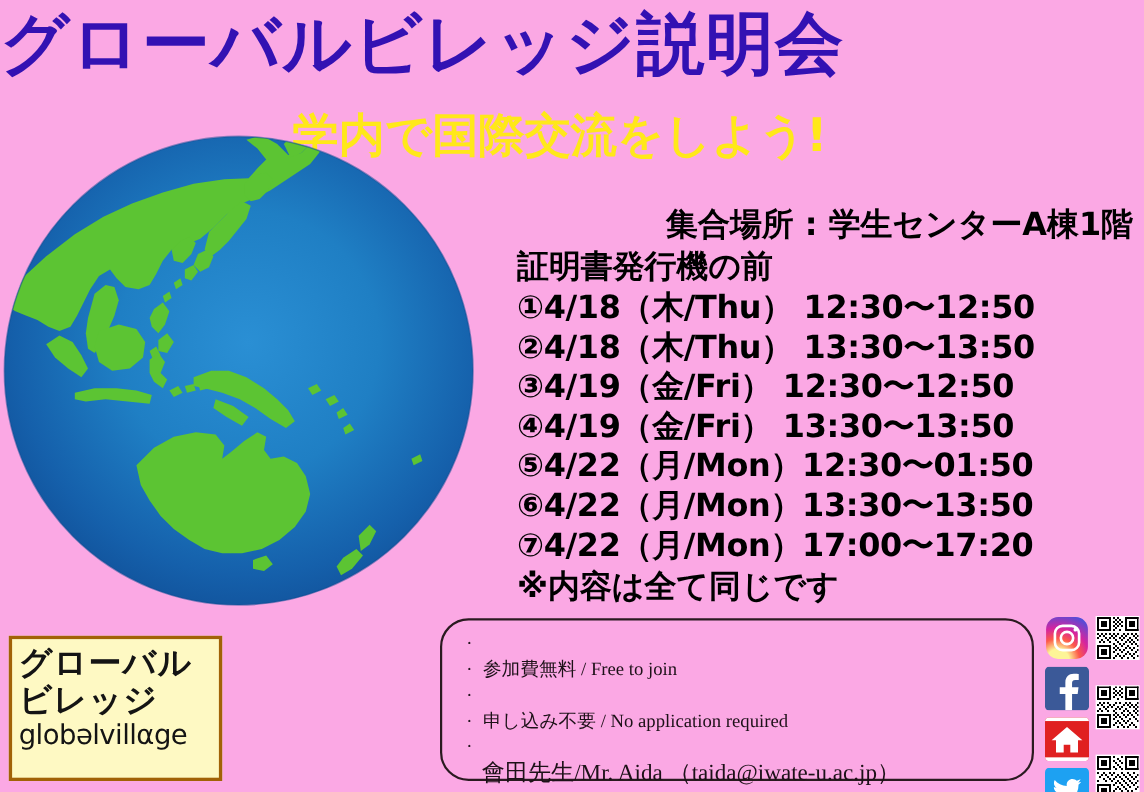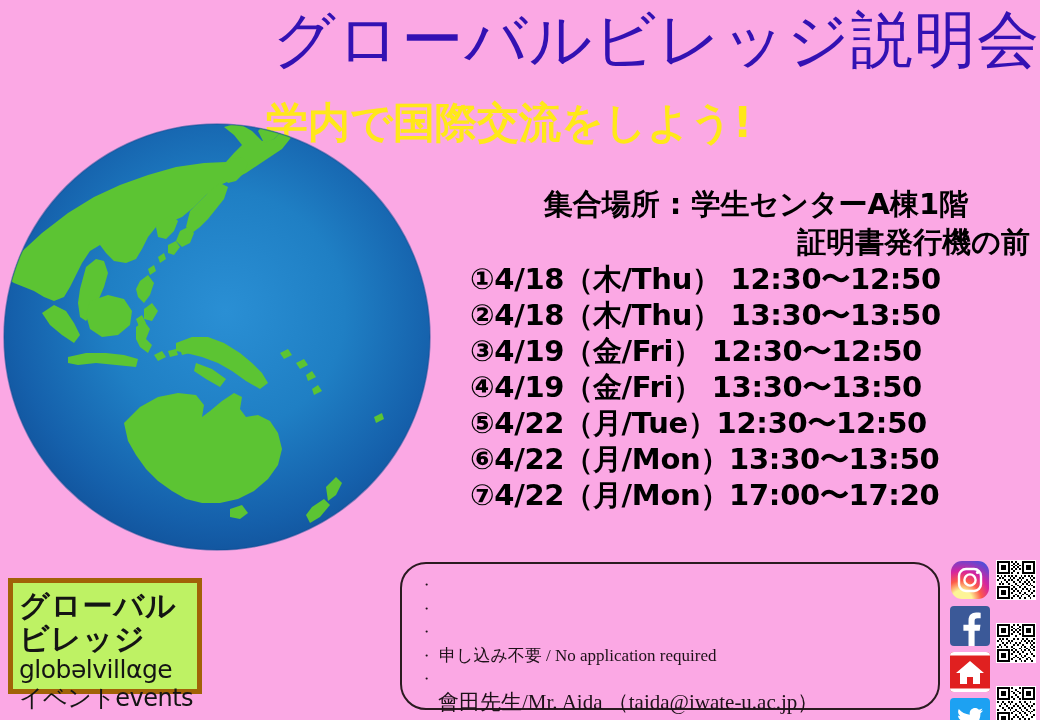--- a/index.html
+++ b/index.html
@@ -7,23 +7,23 @@
     width:1040px;height:720px;overflow:hidden;
     background:#fba8e4;
     font-family:"Liberation Sans","DejaVu Sans",sans-serif;
     position:relative;
   }
   #page{position:absolute;inset:0;}
 
   
   .title{
     position:absolute;left:0;top:4px;width:1040px;
-    text-align:right;
+    text-align:left;
     font-size:62px;line-height:72px;
-    font-weight:normal;
+    font-weight:bold;
     color:#3311b3;
     letter-spacing:1px;
     white-space:nowrap;
     font-family:"DejaVu Sans","Liberation Sans",sans-serif;
   }
   .subtitle{
     position:absolute;left:0;top:98px;width:1040px;
     text-align:center;padding-right:22px;box-sizing:border-box;
     font-size:42px;line-height:50px;font-weight:bold;
     color:#ffe819;
@@ -36,23 +36,23 @@
   .globe-wrap svg{display:block;width:100%;height:100%;}
 
   
   .schedule{
     position:absolute;left:470px;top:185px;width:560px;
     color:#000;
     font-family:"DejaVu Sans","Liberation Sans",sans-serif;
   }
   .sched-head{
     font-size:29px;line-height:38px;font-weight:bold;
-    text-align:right;white-space:nowrap;
-  }
-  .sched-head.l1{text-align:center;padding-left:12px;}
+    text-align:left;white-space:nowrap;
+  }
+  .sched-head.l1{text-align:right;padding-left:12px;}
   .sched-line{
     font-size:29px;line-height:36px;font-weight:bold;
     white-space:nowrap;letter-spacing:-0.3px;
   }
   .sched-note{
     font-size:29px;line-height:40px;font-weight:bold;white-space:nowrap;
   }
 
   
   .infobox{
@@ -67,22 +67,22 @@
     font-size:17px;line-height:23.5px;white-space:nowrap;
     display:flex;align-items:flex-start;
   }
   .info-bullet{margin-right:6px;font-size:13px;line-height:23.5px;}
   .info-sub{
     font-size:21px;line-height:23.5px;white-space:nowrap;padding-left:18px;
   }
 
   
   .logo{
-    position:absolute;left:8px;top:578px;width:194px;height:116px;
-    background:#bef264;border:5px solid #a16207;box-sizing:border-box;
+    position:absolute;left:8px;top:578px;width:194px;height:132px;
+    background:#fef9c3;border:3px solid #a16207;box-sizing:border-box;
     padding:6px 4px 2px 6px;
   }
   .logo-jp1,.logo-jp2{
     font-size:30px;line-height:33px;font-weight:bold;color:#141414;
     white-space:nowrap;letter-spacing:1px;
     font-family:"DejaVu Sans","Liberation Sans",sans-serif;
   }
   .logo-en1{
     font-size:25px;line-height:29px;color:#141414;white-space:nowrap;
     letter-spacing:-0.5px;
@@ -196,50 +196,51 @@
     </svg>
   </div>
 
   <div class="schedule">
     <div class="sched-head l1">集合場所 : 学生センターA棟1階</div>
     <div class="sched-head">証明書発行機の前</div>
     <div class="sched-line">①4/18（木/Thu） 12:30〜12:50</div>
     <div class="sched-line">②4/18（木/Thu） 13:30〜13:50</div>
     <div class="sched-line">③4/19（金/Fri）  12:30〜12:50</div>
     <div class="sched-line">④4/19（金/Fri）  13:30〜13:50</div>
-    <div class="sched-line">⑤4/22（月/Tue）12:30〜12:50</div>
+    <div class="sched-line">⑤4/22（月/Mon）12:30〜01:50</div>
     <div class="sched-line">⑥4/22（月/Mon）13:30〜13:50</div>
     <div class="sched-line">⑦4/22（月/Mon）17:00〜17:20</div>
+    <div class="sched-note">※内容は全て同じです</div>
   </div>
 
   <div class="infobox">
     <div class="info-item">
       <span class="info-bullet">・</span>
     </div>
     <div class="info-item">
       <span class="info-bullet">・</span>
+      <span>参加費無料 / Free to join</span>
     </div>
     <div class="info-item">
       <span class="info-bullet">・</span>
     </div>
     <div class="info-item">
       <span class="info-bullet">・</span>
       <span>申し込み不要 / No application required</span>
     </div>
     <div class="info-item">
       <span class="info-bullet">・</span>
     </div>
     <div class="info-sub">會田先生/Mr. Aida （taida@iwate-u.ac.jp）</div>
   </div>
 
   <div class="logo">
     <div class="logo-jp1">グローバル</div>
     <div class="logo-jp2">ビレッジ</div>
     <div class="logo-en1">globəlvillαge</div>
-    <div class="logo-en2">イベントevents</div>
   </div>
 
   <div class="social-col">
     <div class="social">
       <svg viewBox="0 0 40 40" xmlns="http://www.w3.org/2000/svg">
         <defs>
           <radialGradient id="igGrad" cx="28%" cy="104%" r="125%">
             <stop offset="0%" stop-color="#fdf497"></stop>
             <stop offset="22%" stop-color="#fdf497"></stop>
             <stop offset="42%" stop-color="#fd5949"></stop>

